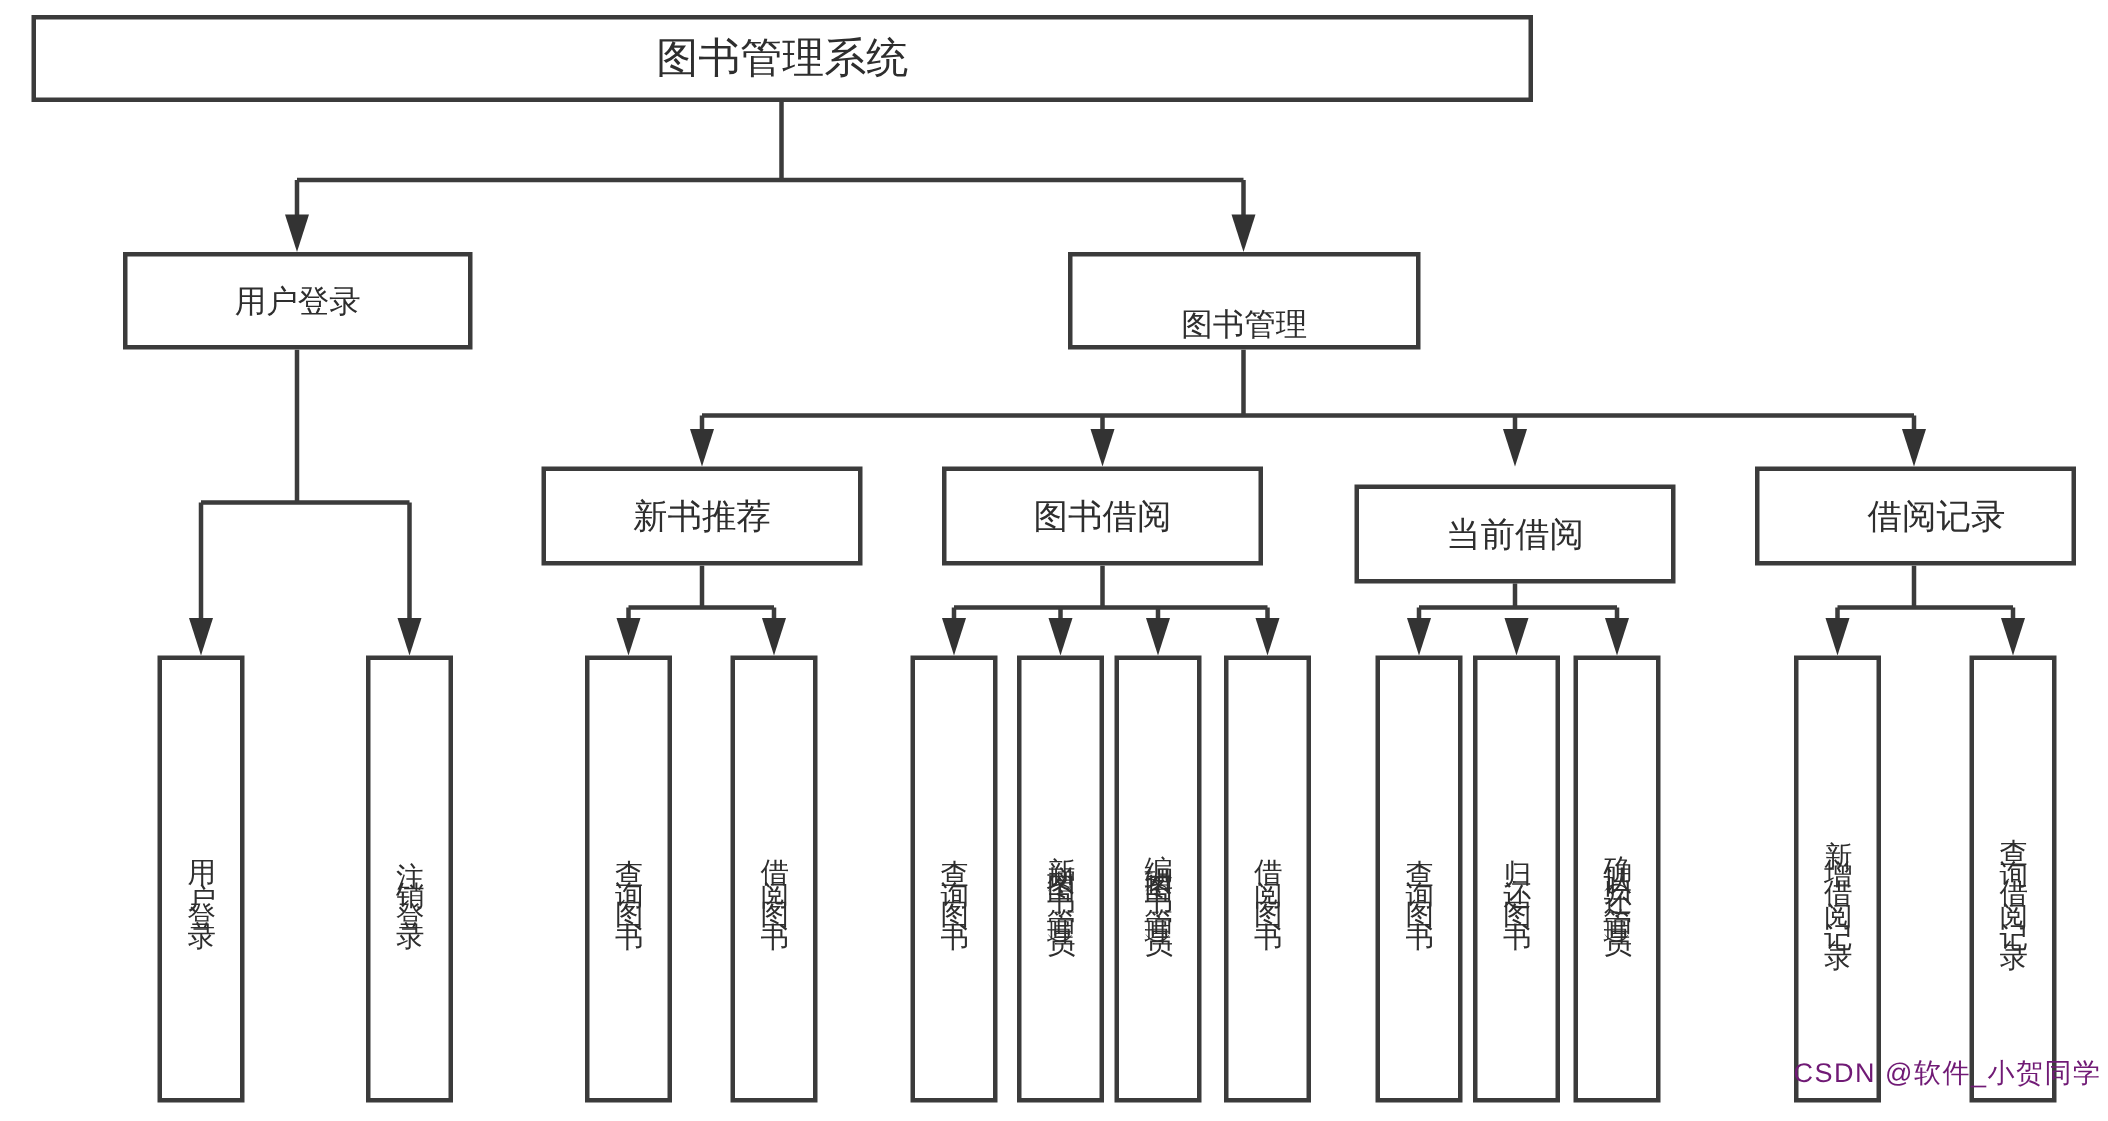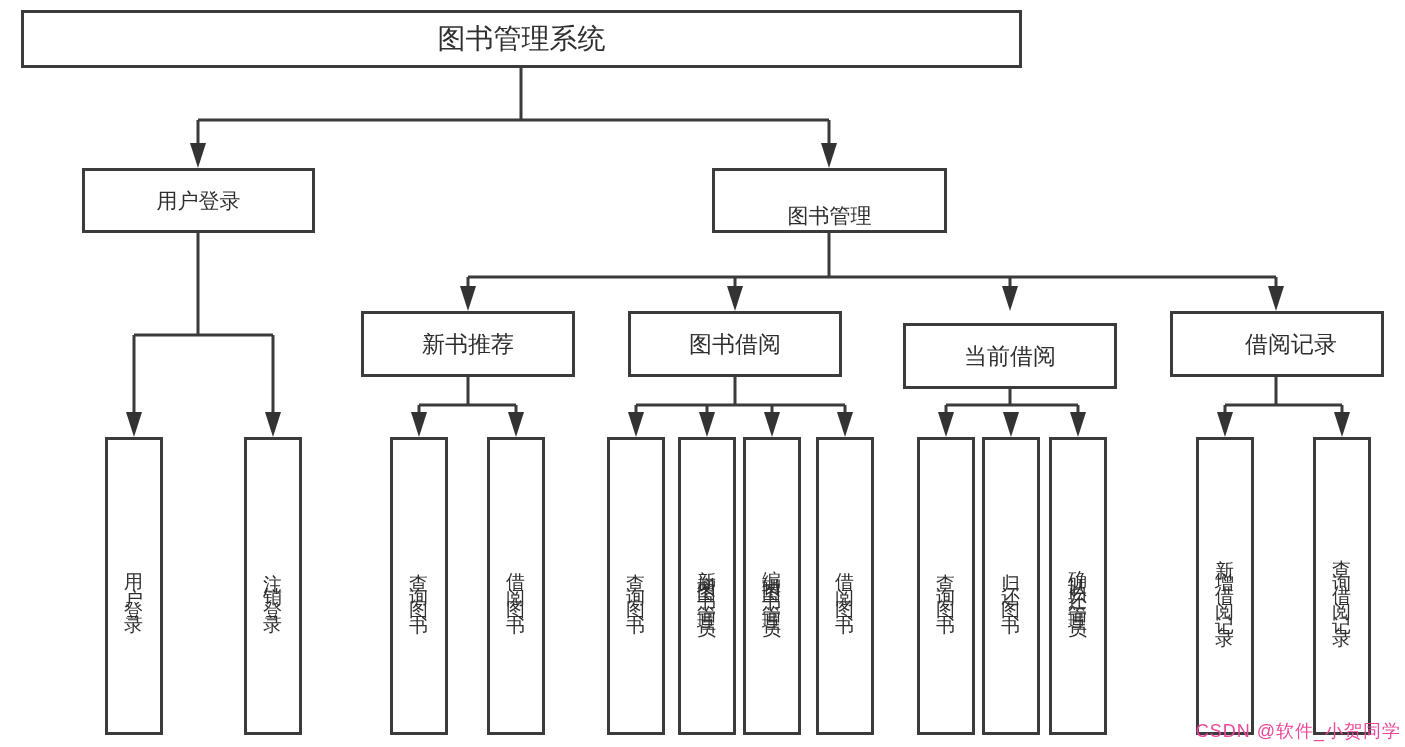--- a/index.html
+++ b/index.html
@@ -15,21 +15,21 @@
   .root{left:21px;top:10px;width:1001px;height:58px;font-size:28px;}
   .lv2{top:168px;height:65px;font-size:21px;}
   .lv3{top:311px;height:66px;width:214px;font-size:23px;}
   .leaf{top:437px;width:58px;height:298px;font-size:19px;}
   .vtext{
     writing-mode:vertical-rl;text-orientation:mixed;
     letter-spacing:14px;line-height:1;white-space:nowrap;
   }
   .vtext.tight{letter-spacing:7px;}
   .watermark{
-    position:absolute;right:4px;bottom:4px;font-size:18px;color:#ec4899;
+    position:absolute;right:4px;bottom:20px;font-size:18px;color:#701a75;
     letter-spacing:1px;white-space:nowrap;
   }
 </style>
 </head>
 <body>
 
 <div class="stage">
 
   <svg class="wires" viewBox="0 0 1405 747" xmlns="http://www.w3.org/2000/svg">
     <g stroke="#3b3b3b" stroke-width="3" fill="none">

